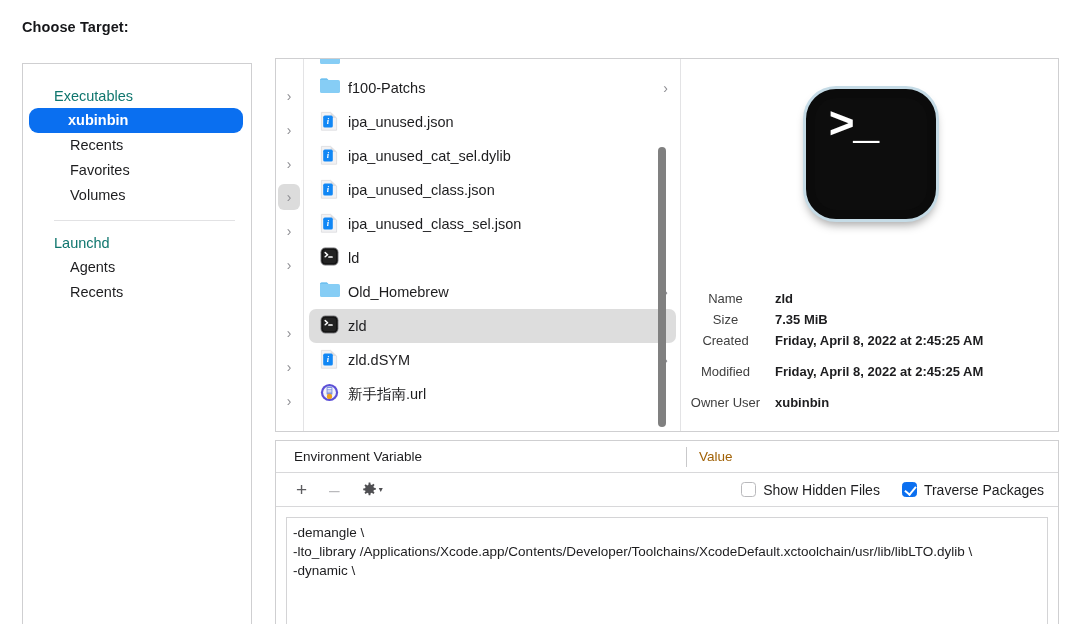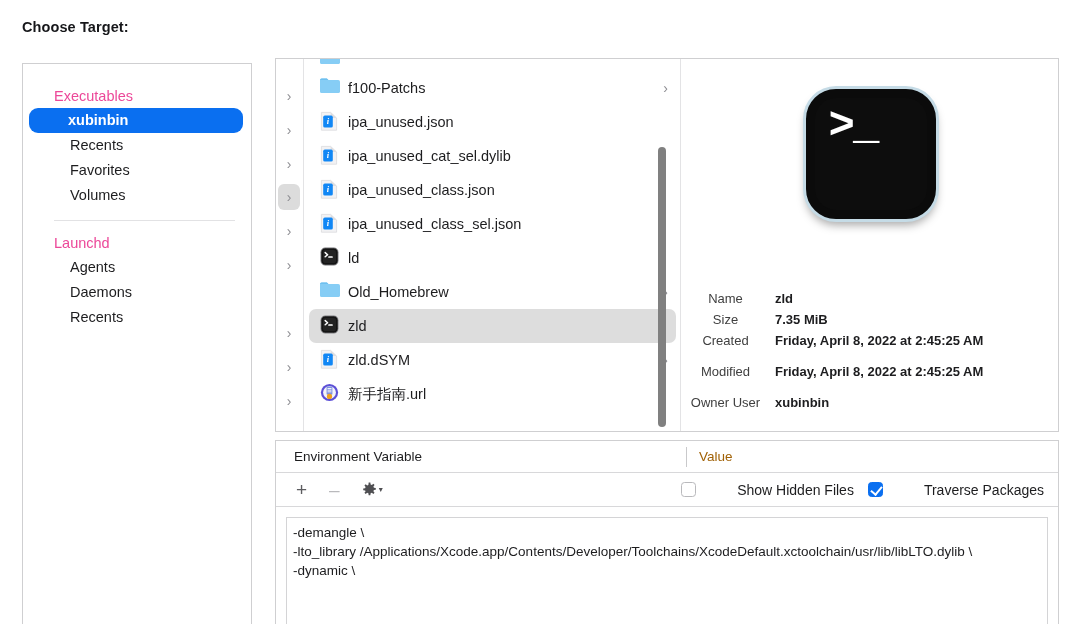--- a/index.html
+++ b/index.html
@@ -29,21 +29,21 @@
     position:absolute;
     left:22px; top:63px;
     width:230px; height:561px;
     background:#ffffff;
     border:1px solid #cfcfd1;
     border-bottom:none;
     overflow:hidden;
   }
   .sb-header {
     font-size:14.5px;
-    color:#ec4899;
+    color:#0f766e;
     padding:4px 0 4px 31px;
   }
   .sb-item {
     font-size:14.5px;
     color:#1d1d1f;
     padding:3px 0 3px 39px;
     line-height:19px;
     border-radius:9px;
     margin:0 8px;
   }
@@ -235,21 +235,21 @@
   .tb-gear { display:flex; align-items:center; margin-right:22px; color:#4f4f52; }
   .tb-gear svg { display:block; }
   .tb-gear .caret {
     font-size:8px; margin-left:2px; color:#4f4f52; line-height:8px;
   }
   .tb-right {
     position:absolute;
     right:14px;
     display:flex; align-items:center;
   }
-  .cbox-item { display:flex; align-items:center; margin-left:14px;gap:34px; }
+  .cbox-item { display:flex; align-items:center; margin-left:22px; }
   .cbox {
     width:15px; height:15px;
     border:1px solid #b9b9bc;
     border-radius:3.5px;
     background:#ffffff;
     margin-right:7px;
     flex:0 0 15px;
   }
   .cbox.checked {
     background:#0a6ff0;
@@ -298,21 +298,20 @@
     <div class="sb-header">Executables</div>
     <div class="sb-item selected">xubinbin</div>
     <div class="sb-item">Recents</div>
     <div class="sb-item">Favorites</div>
     <div class="sb-item">Volumes</div>
   </div>
   <div class="sb-divider"></div>
   <div>
     <div class="sb-header">Launchd</div>
     <div class="sb-item">Agents</div>
-    <div class="sb-item">Daemons</div>
     <div class="sb-item">Recents</div>
   </div>
 </div>
 
 <div class="browser-panel">
 
   <div class="chev-strip" id="chev-strip">
       <div class="chev" style="top: 30px;">›</div>
       <div class="chev" style="top: 64px;">›</div>
       <div class="chev" style="top: 98px;">›</div>

